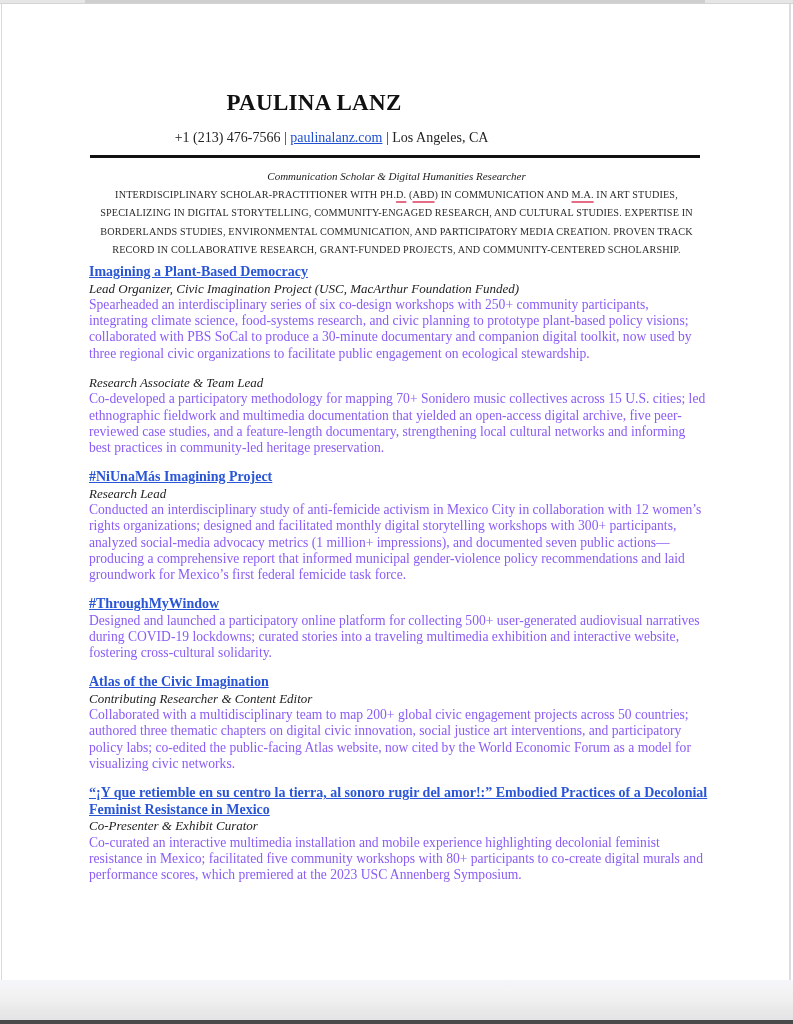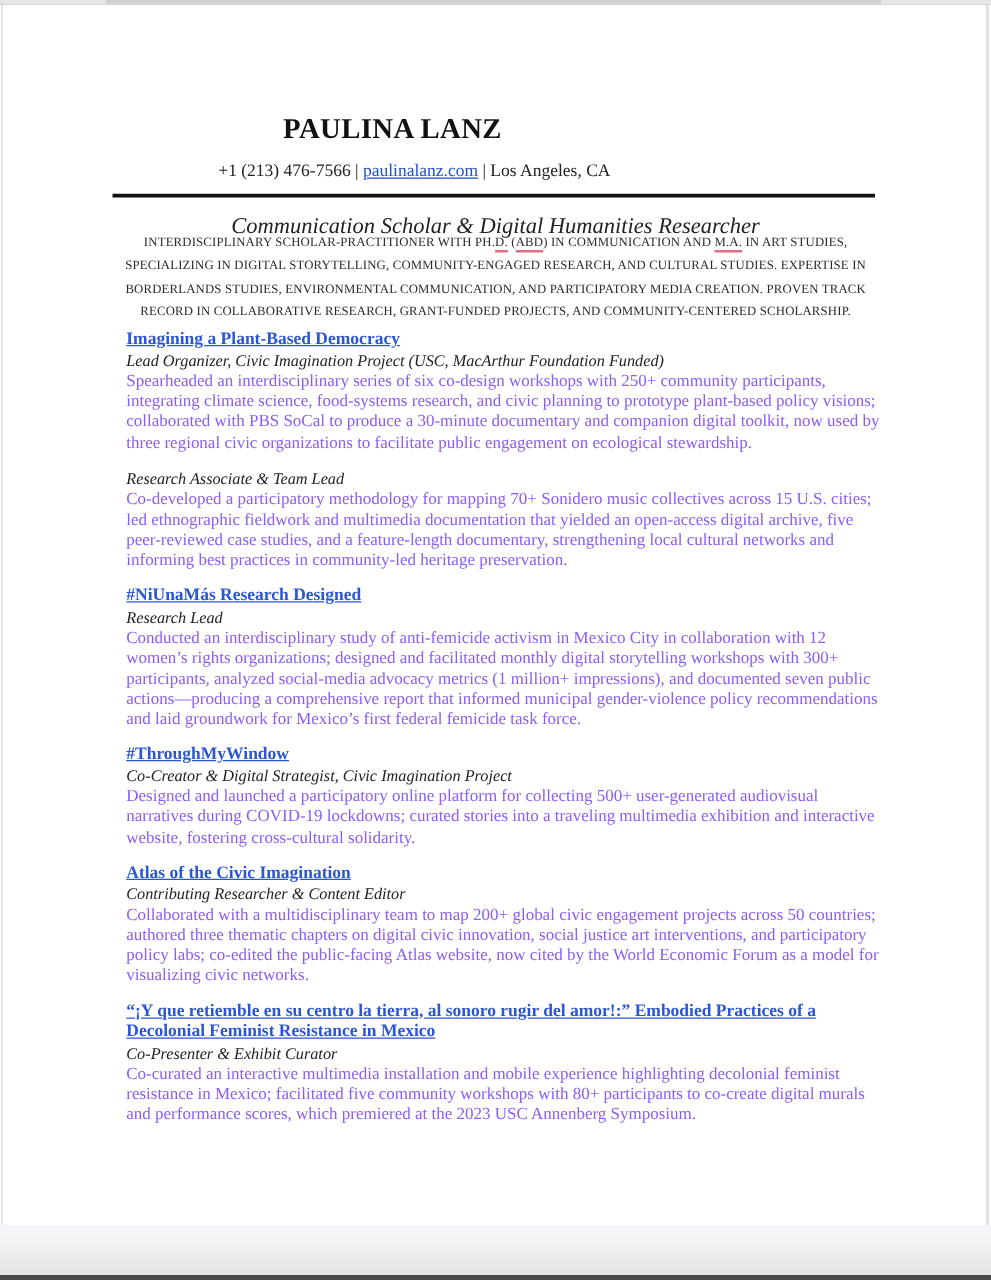--- a/index.html
+++ b/index.html
@@ -70,21 +70,21 @@
     position: absolute;
     left: 90px; top: 155px;
     width: 610px; height: 3px;
     background: #111;
   }
   .tagline {
     position: absolute;
     left: 0; width: 793px;
     top: 170px;
     text-align: center;
-    font-size: 18px;
+    font-size: 11px;
     font-style: italic;
     color: #222;
   }
   .summary {
     position: absolute;
     left: 100px; width: 593px;
     top: 186px;
     text-align: center;
     font-size: 10.2px;
     line-height: 18.3px;
@@ -100,21 +100,21 @@
     text-underline-offset: 3px;
   }
 
   .entries {
     position: absolute;
     left: 85px;
     width: 625px;
     top: 264px;
   }
   .entry {
-    margin: 0 0 13px 16px;
+    margin: 0 0 13px 4px;
   }
   .entry-title {
     display: block;
     font-size: 14px;
     font-weight: bold;
     color: #2a56d6;
     text-decoration: underline;
     line-height: 16.5px;
   }
   .entry-role {
@@ -159,27 +159,26 @@
   <div class="entry">
     <a class="entry-title">Imagining a Plant-Based Democracy</a>
     <span class="entry-role">Lead Organizer, Civic Imagination Project (USC, MacArthur Foundation Funded)</span>
     <p class="entry-desc">Spearheaded an interdisciplinary series of six co-design workshops with 250+ community participants, integrating climate science, food-systems research, and civic planning to prototype plant-based policy visions; collaborated with PBS SoCal to produce a 30-minute documentary and companion digital toolkit, now used by three regional civic organizations to facilitate public engagement on ecological stewardship.</p>
   </div>
   <div class="entry">
     <span class="entry-role">Research Associate &amp; Team Lead</span>
     <p class="entry-desc">Co-developed a participatory methodology for mapping 70+ Sonidero music collectives across 15 U.S. cities; led ethnographic fieldwork and multimedia documentation that yielded an open-access digital archive, five peer-reviewed case studies, and a feature-length documentary, strengthening local cultural networks and informing best practices in community-led heritage preservation.</p>
   </div>
   <div class="entry">
-    <a class="entry-title">#NiUnaMás Research Designed</a>
+    <a class="entry-title">#NiUnaMás Imagining Project</a>
     <span class="entry-role">Research Lead</span>
     <p class="entry-desc">Conducted an interdisciplinary study of anti-femicide activism in Mexico City in collaboration with 12 women’s rights organizations; designed and facilitated monthly digital storytelling workshops with 300+ participants, analyzed social-media advocacy metrics (1 million+ impressions), and documented seven public actions—producing a comprehensive report that informed municipal gender-violence policy recommendations and laid groundwork for Mexico’s first federal femicide task force.</p>
   </div>
   <div class="entry">
     <a class="entry-title">#ThroughMyWindow</a>
-    <span class="entry-role">Co-Creator &amp; Digital Strategist, Civic Imagination Project</span>
     <p class="entry-desc">Designed and launched a participatory online platform for collecting 500+ user-generated audiovisual narratives during COVID-19 lockdowns; curated stories into a traveling multimedia exhibition and interactive website, fostering cross-cultural solidarity.</p>
   </div>
   <div class="entry">
     <a class="entry-title">Atlas of the Civic Imagination</a>
     <span class="entry-role">Contributing Researcher &amp; Content Editor</span>
     <p class="entry-desc">Collaborated with a multidisciplinary team to map 200+ global civic engagement projects across 50 countries; authored three thematic chapters on digital civic innovation, social justice art interventions, and participatory policy labs; co-edited the public-facing Atlas website, now cited by the World Economic Forum as a model for visualizing civic networks.</p>
   </div>
   <div class="entry">
     <a class="entry-title">“¡Y que retiemble en su centro la tierra, al sonoro rugir del amor!:” Embodied Practices of a Decolonial Feminist Resistance in Mexico</a>
     <span class="entry-role">Co-Presenter &amp; Exhibit Curator</span>

